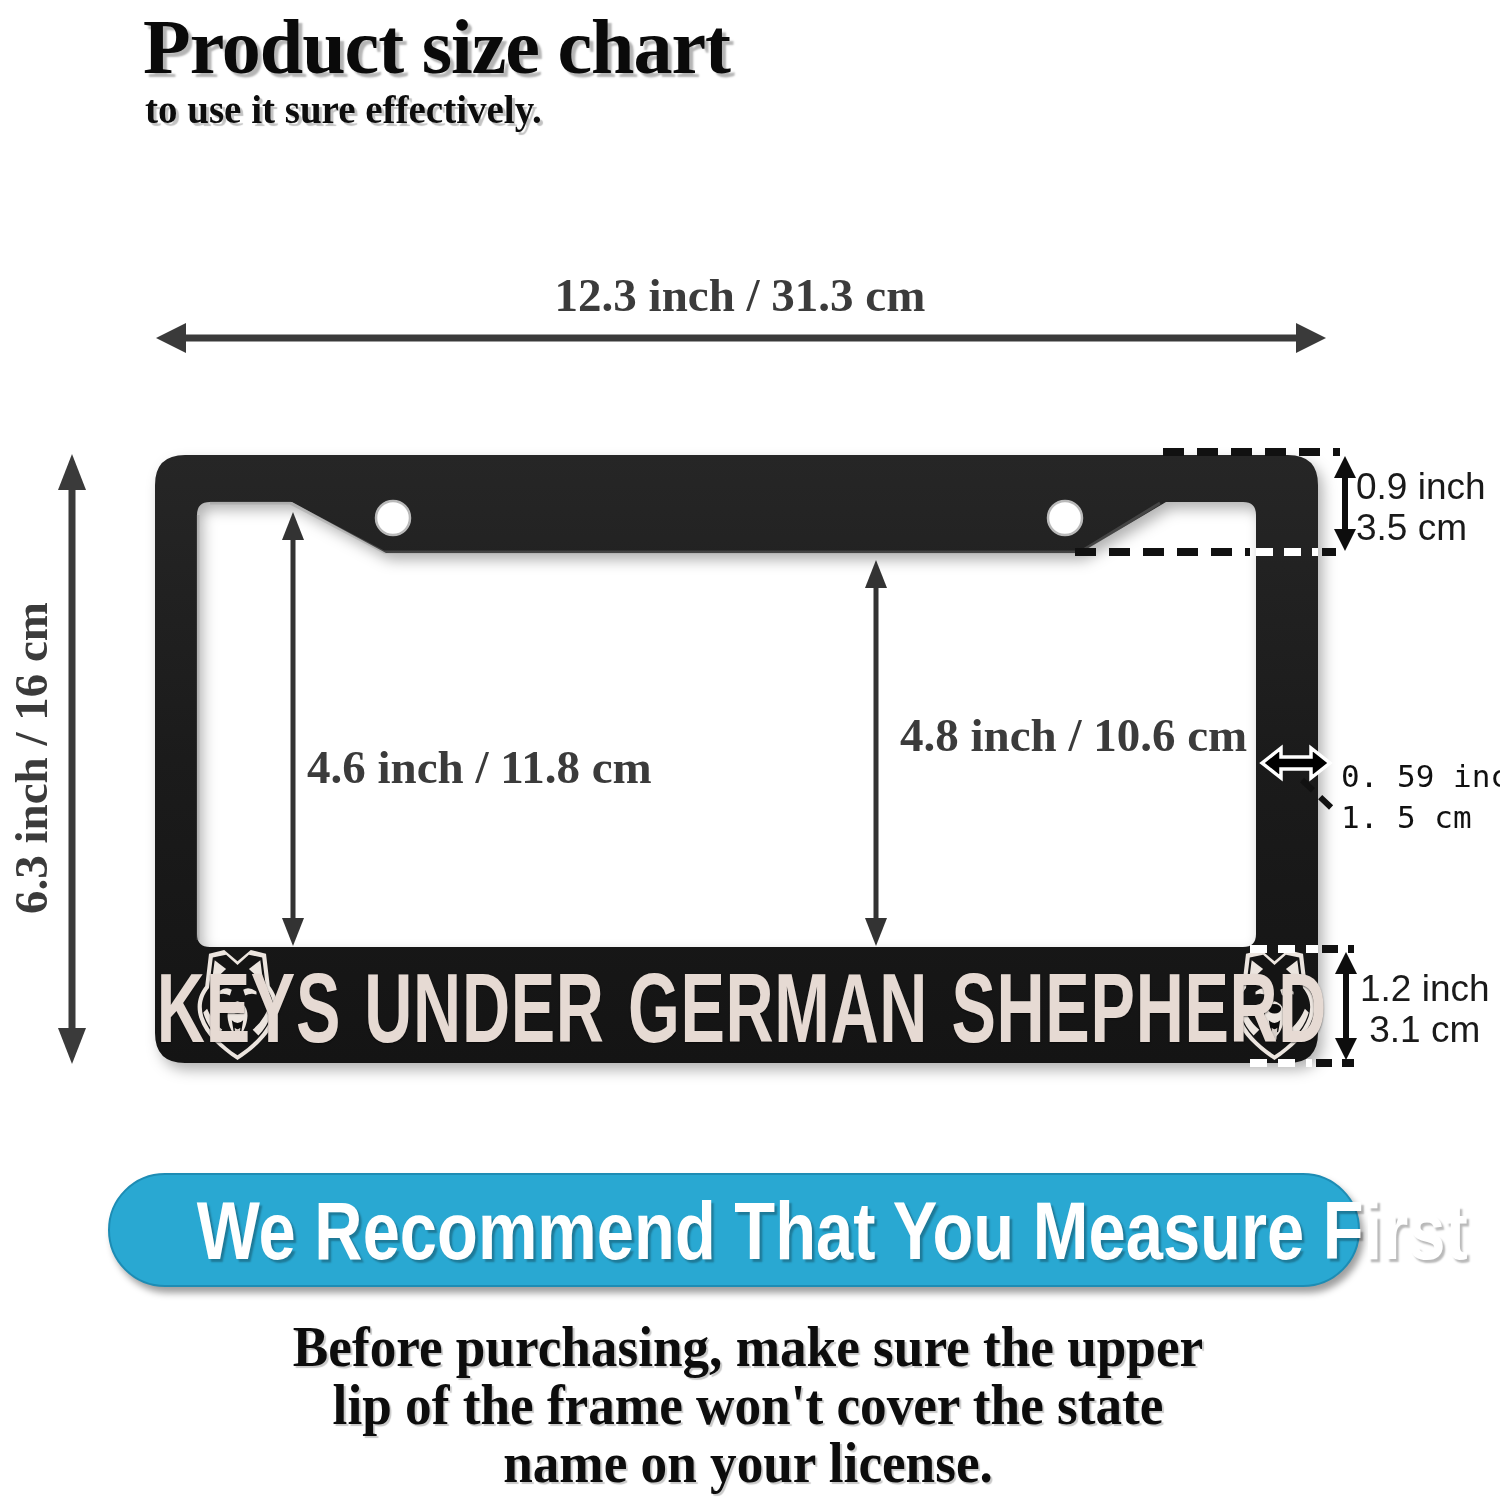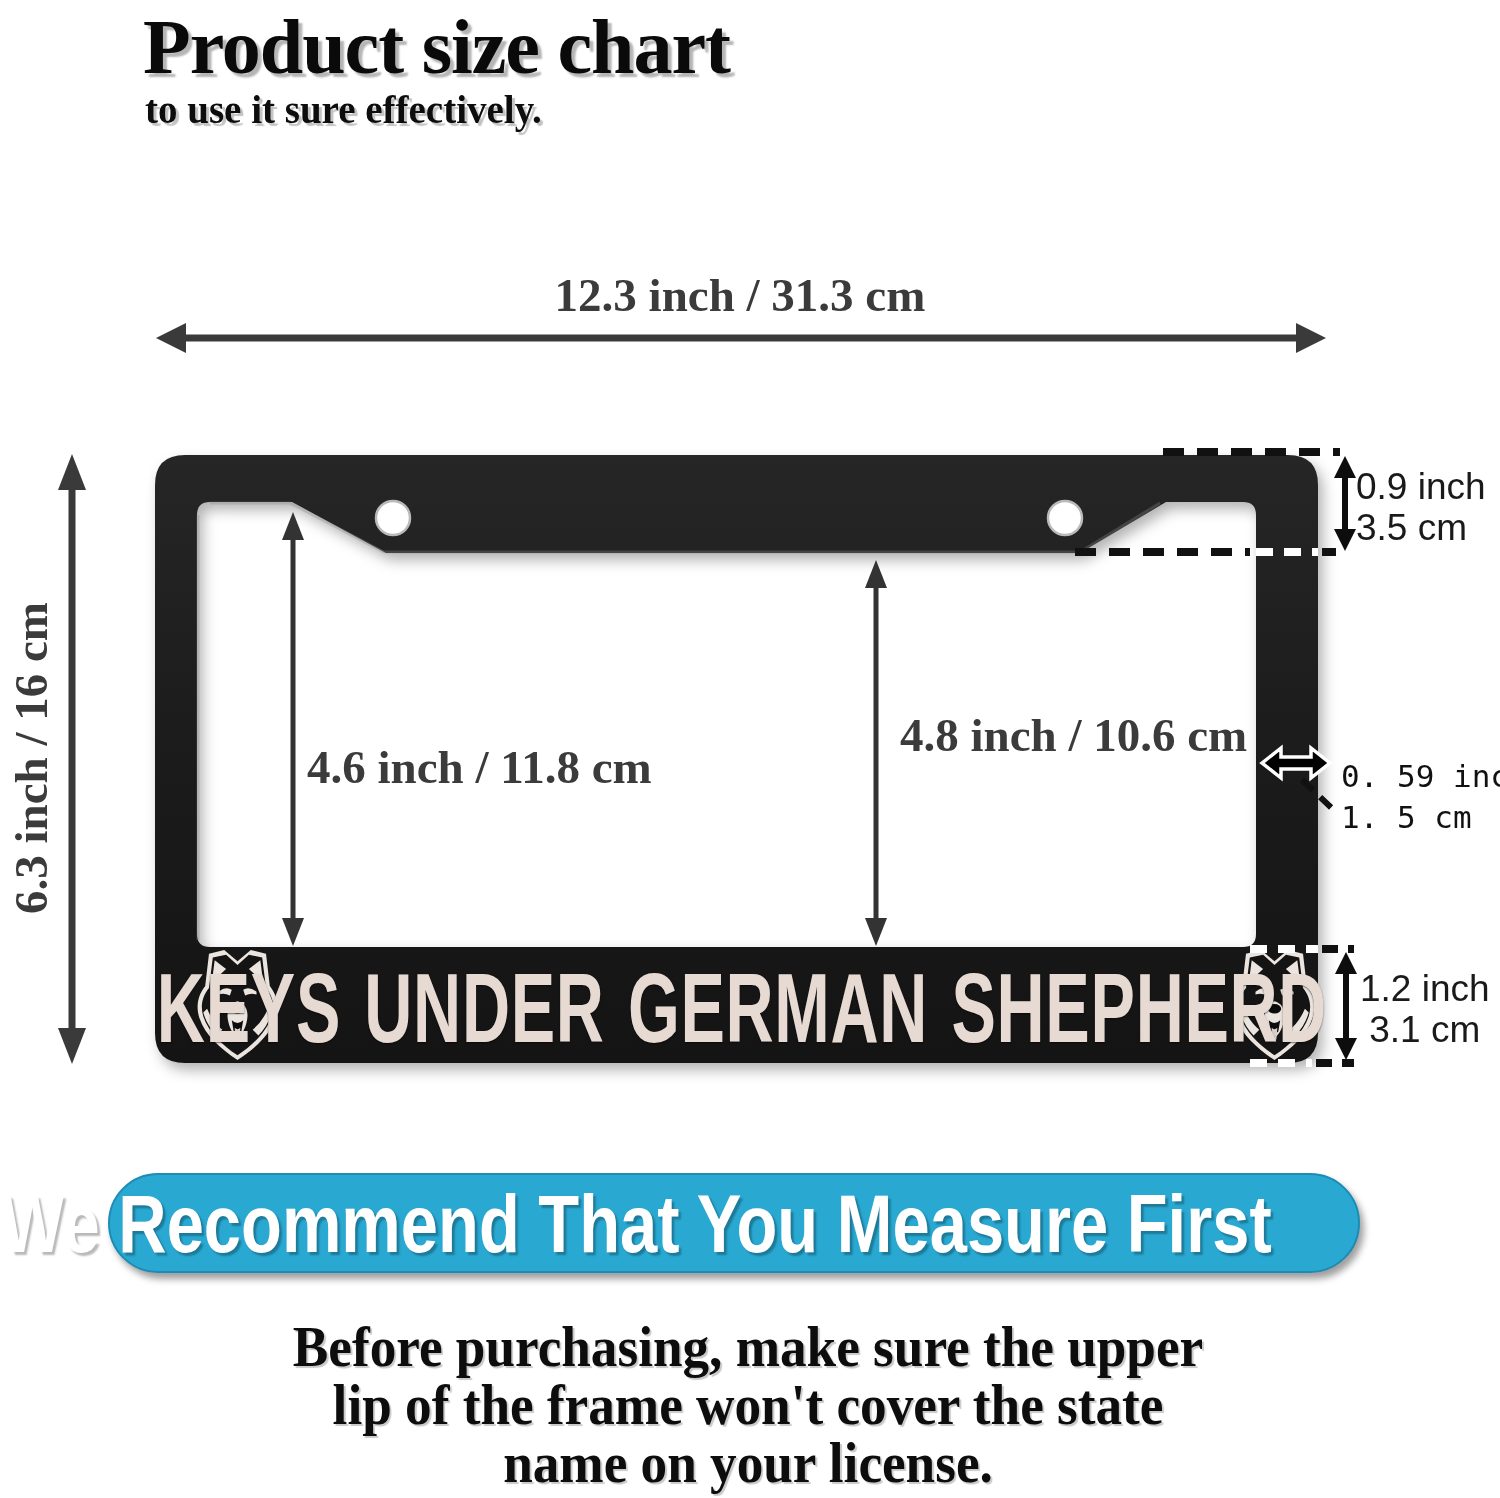--- a/index.html
+++ b/index.html
@@ -34,23 +34,23 @@
   .frame-text{color:#e6dad3;font-family:"Liberation Sans", sans-serif;font-weight:bold;
               white-space:nowrap;text-shadow:0 1px 2px rgba(0,0,0,.55);}
   .frame-top-text{left:740px;top:493px;transform:translate(-50%,-50%);}
   .frame-top-text span{display:inline-block;font-size:80px;letter-spacing:5px;word-spacing:14px;
               transform:scale(0.60,1);transform-origin:center;}
   .frame-bottom-text{left:742px;top:1008px;transform:translate(-50%,-50%);}
   .frame-bottom-text span{display:inline-block;font-size:98px;letter-spacing:1px;word-spacing:6px;
               transform:scale(0.68,1);transform-origin:center;}
 
   
-  .banner{left:108px;top:1173px;width:1252px;height:100px;border-radius:58px;
+  .banner{left:108px;top:1173px;width:1252px;height:114px;border-radius:58px;
           background:#29a8d2;border:2px solid #1d8cb4;box-sizing:border-box;
-          box-shadow:4px 6px 7px rgba(0,0,0,.38);display:flex;align-items:center;justify-content:flex-end;}
+          box-shadow:4px 6px 7px rgba(0,0,0,.38);display:flex;align-items:center;justify-content:flex-start;}
   .banner-text{color:#ffffff;font-family:"Liberation Sans", sans-serif;font-weight:bold;
           white-space:nowrap;text-shadow:3px 3px 2px rgba(0,0,0,.28);}
   .banner-text span{display:inline-block;font-size:76px;transform:scale(0.88,1.08);transform-origin:center;}
 
   
   .footer{left:748px;top:1318px;transform:translateX(-50%);text-align:center;
           font-size:56px;font-weight:bold;color:#0d0d0d;line-height:58px;white-space:nowrap;
           text-shadow:2px 2px 1px #c9c9c9;}
   .footer div{transform:scale(0.95,1);transform-origin:center;}
 </style>

